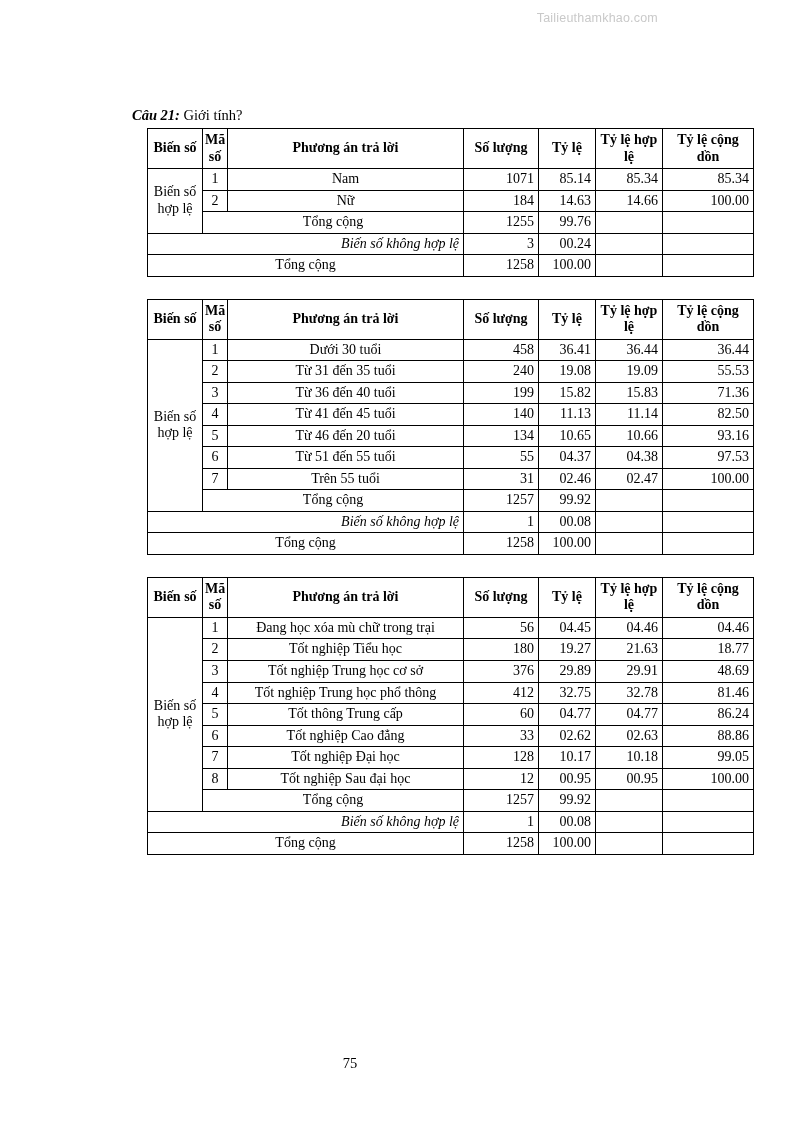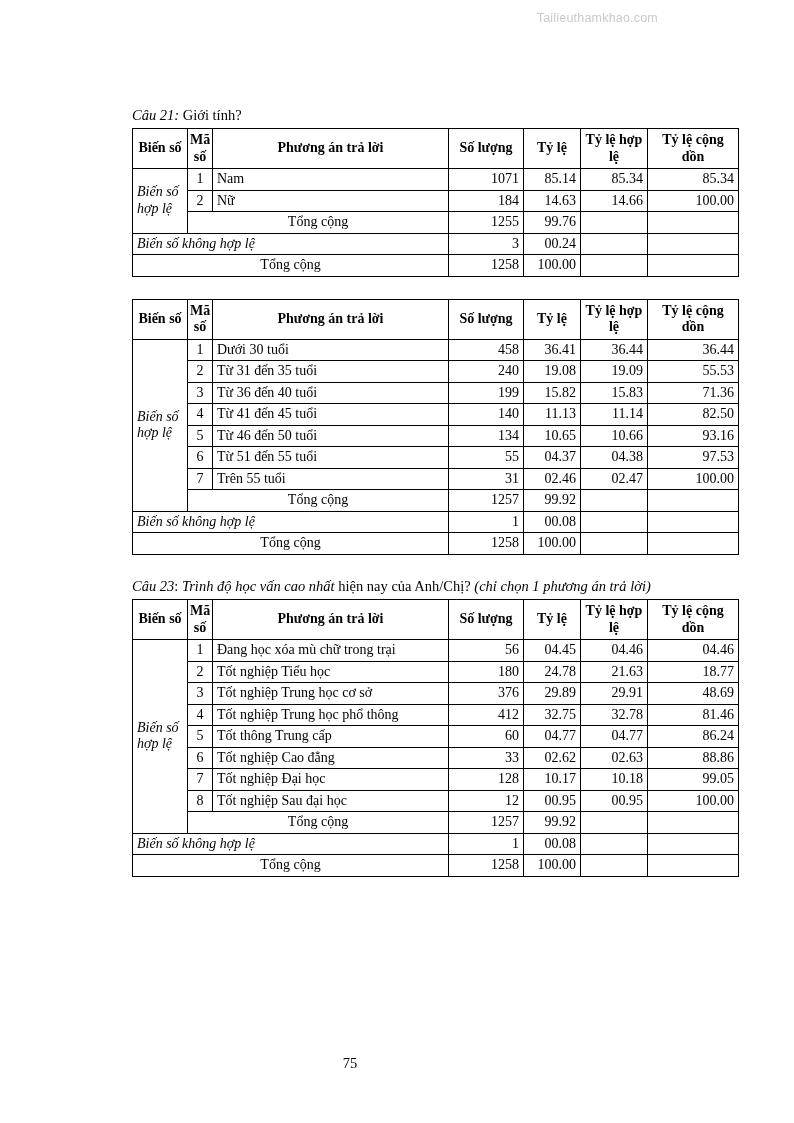--- a/index.html
+++ b/index.html
@@ -37,35 +37,35 @@
     top: 106px;
     width: 606px;
   }
   .q-heading {
     font-size: 14.5px;
     line-height: 1.25;
     margin: 0 0 4px 0;
     white-space: nowrap;
   }
   .q-heading .q-label {
-    font-weight: normal;
+    font-weight: bold;
     font-style: italic;
   }
   .q-heading .q-em {
     font-style: italic;
   }
   .q-heading .q-plain {
     font-style: normal;
   }
   table.survey {
     border-collapse: collapse;
     width: 606px;
     table-layout: fixed;
     font-size: 14px;
-    margin: 0 0 22px 0;
+    margin: 0 0 22px 15px;
     border-radius: 10px;
   }
   table.survey td, table.survey th {
     border: 1px solid #000000;
     padding: 2px 4px;
     vertical-align: middle;
     line-height: 1.18;
     font-weight: normal;
     box-sizing: border-box;
   }
@@ -84,36 +84,36 @@
 
   td.num {
     text-align: right;
     padding-right: 6px;
     white-space: nowrap;
   }
   td.code {
     text-align: center;
   }
   td.ans {
-    text-align: left;
+    text-align: center;
     padding-left: 6px;
     white-space: nowrap;
   }
   td.varcell {
-    font-style: italic;
+    text-align: center;
     padding: 2px 3px;
     line-height: 1.45;
   }
   td.total-label {
     text-align: center;
     font-weight: bold;
     padding-right: 6px;
   }
   td.invalid-label {
-    text-align: left;
+    text-align: right;
     font-style: italic;
     padding-left: 6px;
   }
   td.blank {
     text-align: center;
   }
   .pageno {
     position: absolute;
     left: 0;
     right: 0;
@@ -243,21 +243,21 @@
           <tr>
             <td class="code">4</td>
             <td class="ans">Từ 41 đến 45 tuổi</td>
             <td class="num">140</td>
             <td class="num">11.13</td>
             <td class="num">11.14</td>
             <td class="num">82.50</td>
           </tr>
           <tr>
             <td class="code">5</td>
-            <td class="ans">Từ 46 đến 50 tuổi</td>
+            <td class="ans">Từ 46 đến 20 tuổi</td>
             <td class="num">134</td>
             <td class="num">10.65</td>
             <td class="num">10.66</td>
             <td class="num">93.16</td>
           </tr>
           <tr>
             <td class="code">6</td>
             <td class="ans">Từ 51 đến 55 tuổi</td>
             <td class="num">55</td>
             <td class="num">04.37</td>
@@ -288,21 +288,20 @@
           </tr>
           <tr>
             <td class="total-label" colspan="3">Tổng cộng</td>
             <td class="num">1258</td>
             <td class="num">100.00</td>
             <td class="blank"></td>
             <td class="blank"></td>
           </tr>
         </tbody>
       </table>
-      <div class="q-heading"><span class="q-label">Câu 23</span><span class="q-plain">: </span><span class="q-em">Trình độ học vấn cao nhất</span><span class="q-plain"> hiện nay của Anh/Chị? </span><span class="q-em">(chỉ chọn 1 phương án trả lời)</span></div>
       <table class="survey">
         <colgroup>
           <col class="c-var">
           <col class="c-code">
           <col class="c-ans">
           <col class="c-count">
           <col class="c-pct">
           <col class="c-vpct">
           <col class="c-cpct">
         </colgroup>
@@ -324,21 +323,21 @@
             <td class="ans">Đang học xóa mù chữ trong trại</td>
             <td class="num">56</td>
             <td class="num">04.45</td>
             <td class="num">04.46</td>
             <td class="num">04.46</td>
           </tr>
           <tr>
             <td class="code">2</td>
             <td class="ans">Tốt nghiệp Tiểu học</td>
             <td class="num">180</td>
-            <td class="num">24.78</td>
+            <td class="num">19.27</td>
             <td class="num">21.63</td>
             <td class="num">18.77</td>
           </tr>
           <tr>
             <td class="code">3</td>
             <td class="ans">Tốt nghiệp Trung học cơ sở</td>
             <td class="num">376</td>
             <td class="num">29.89</td>
             <td class="num">29.91</td>
             <td class="num">48.69</td>

